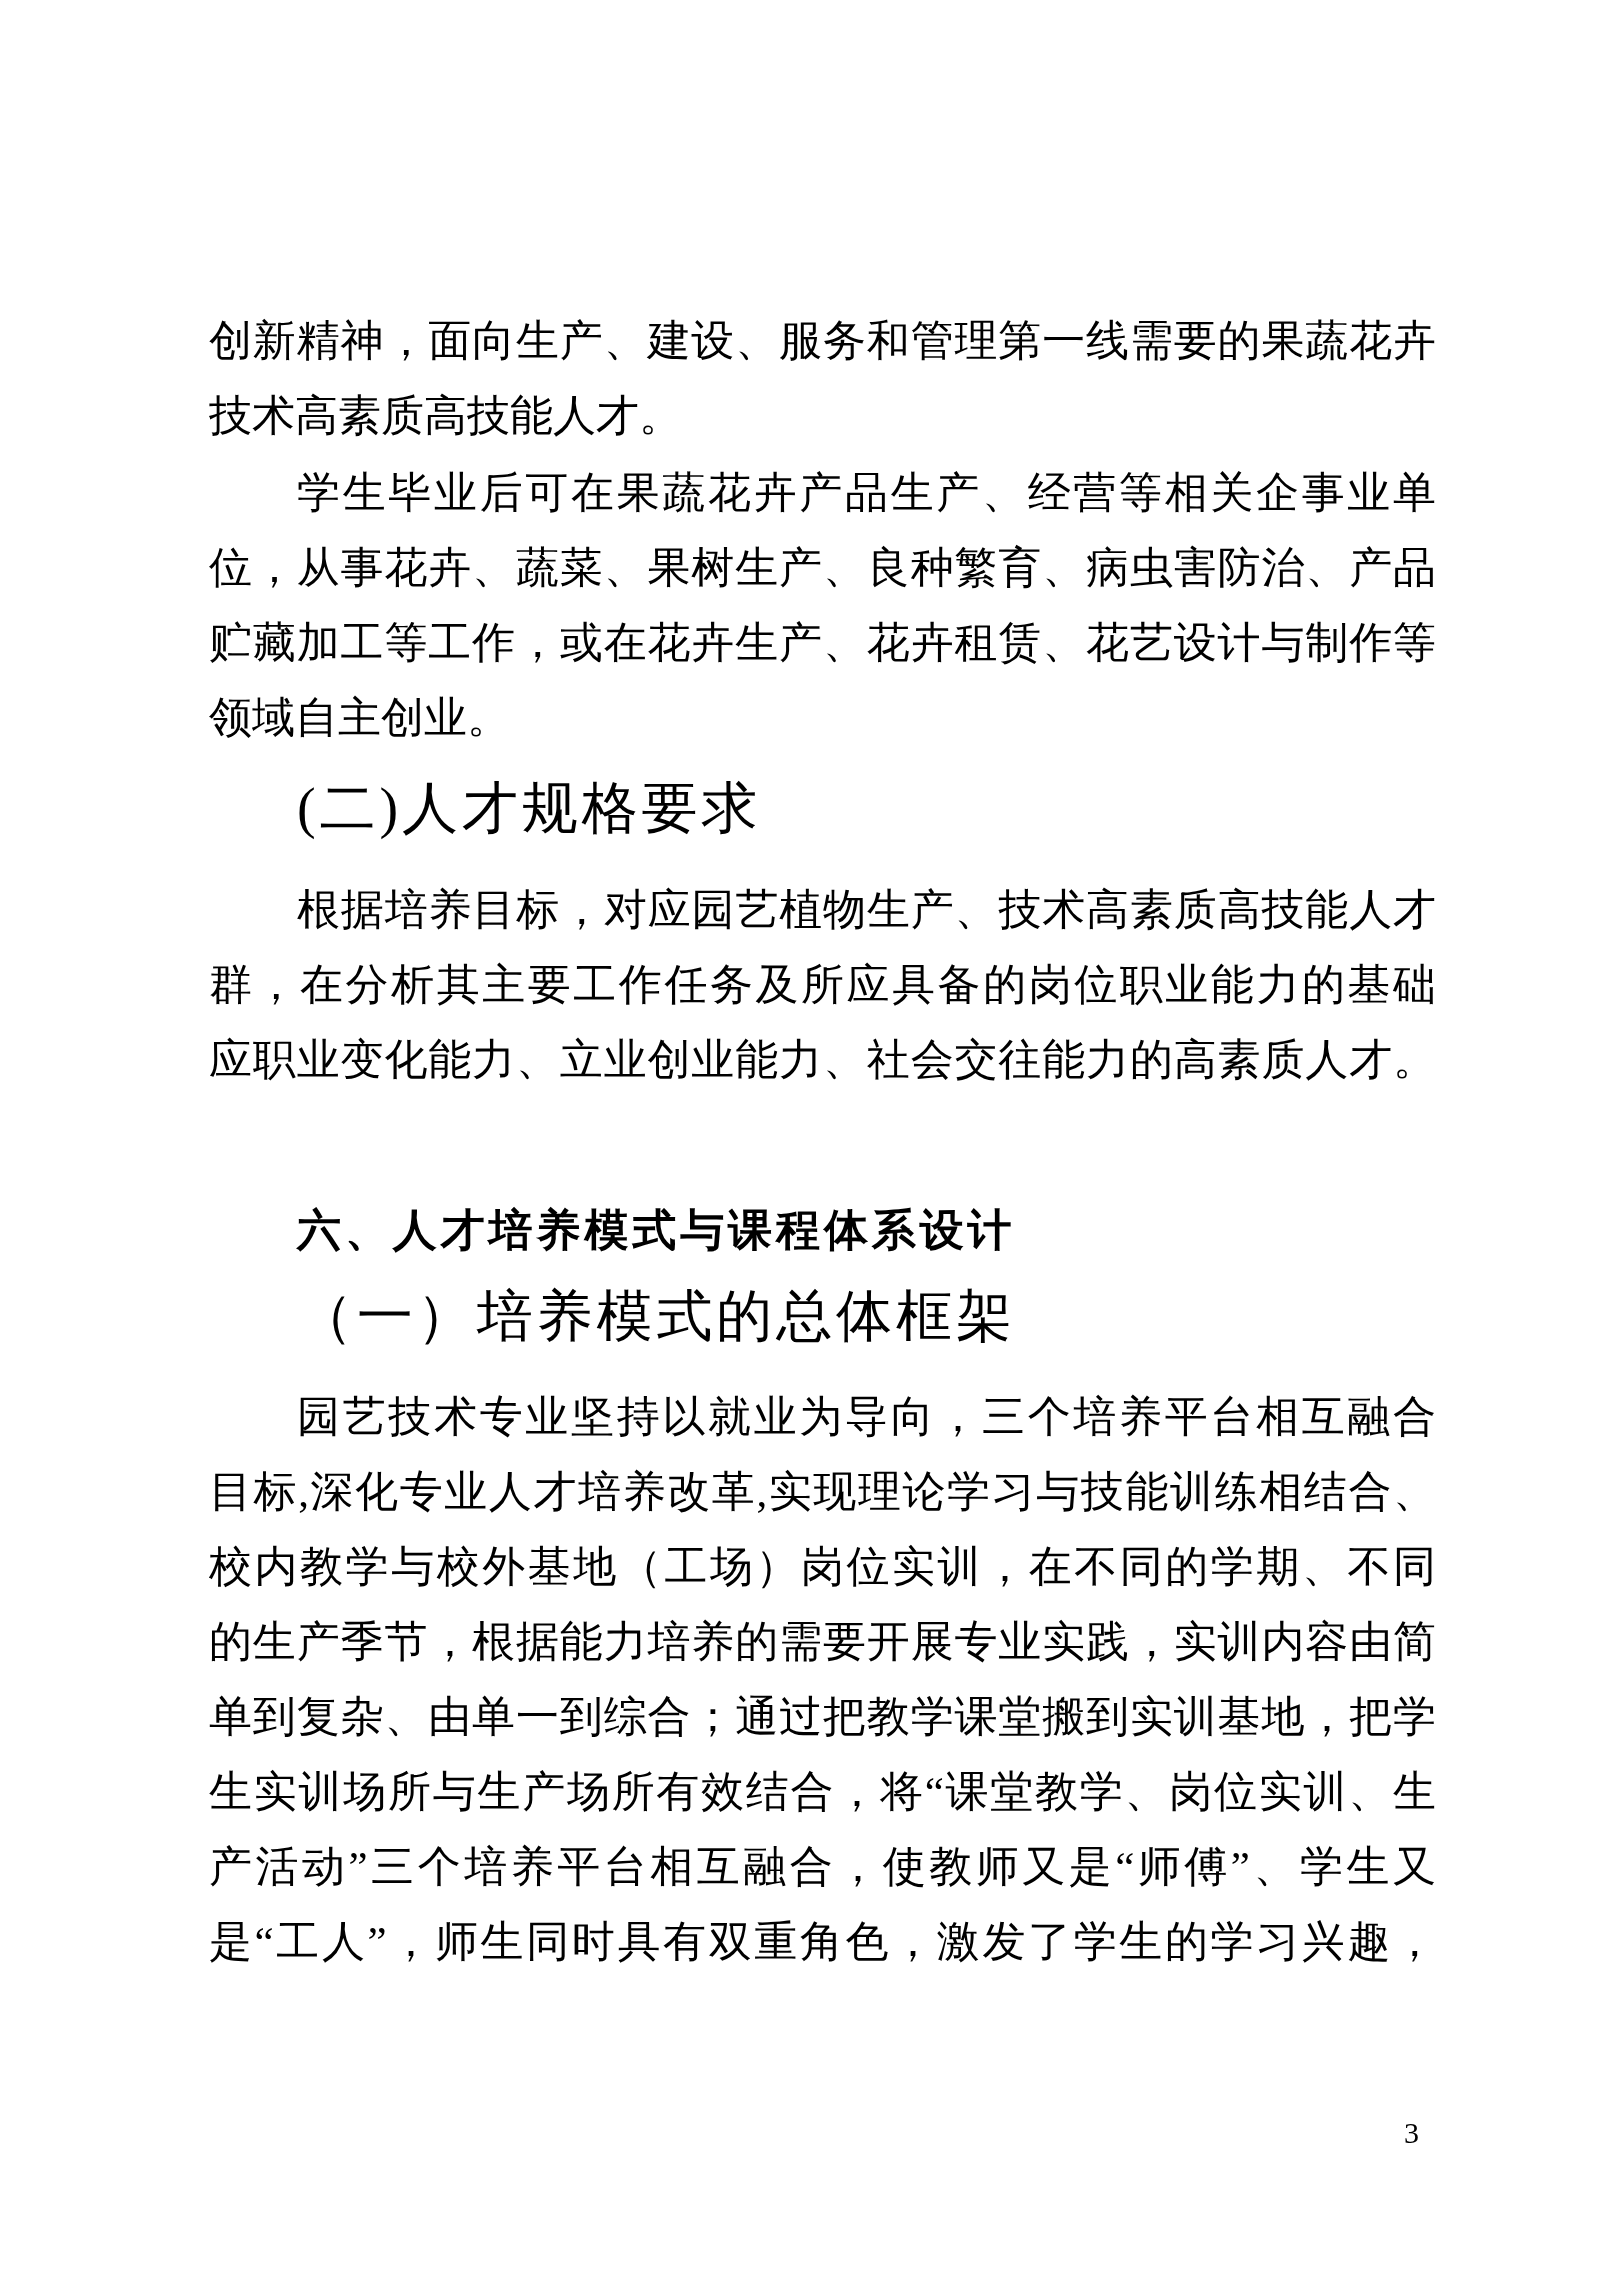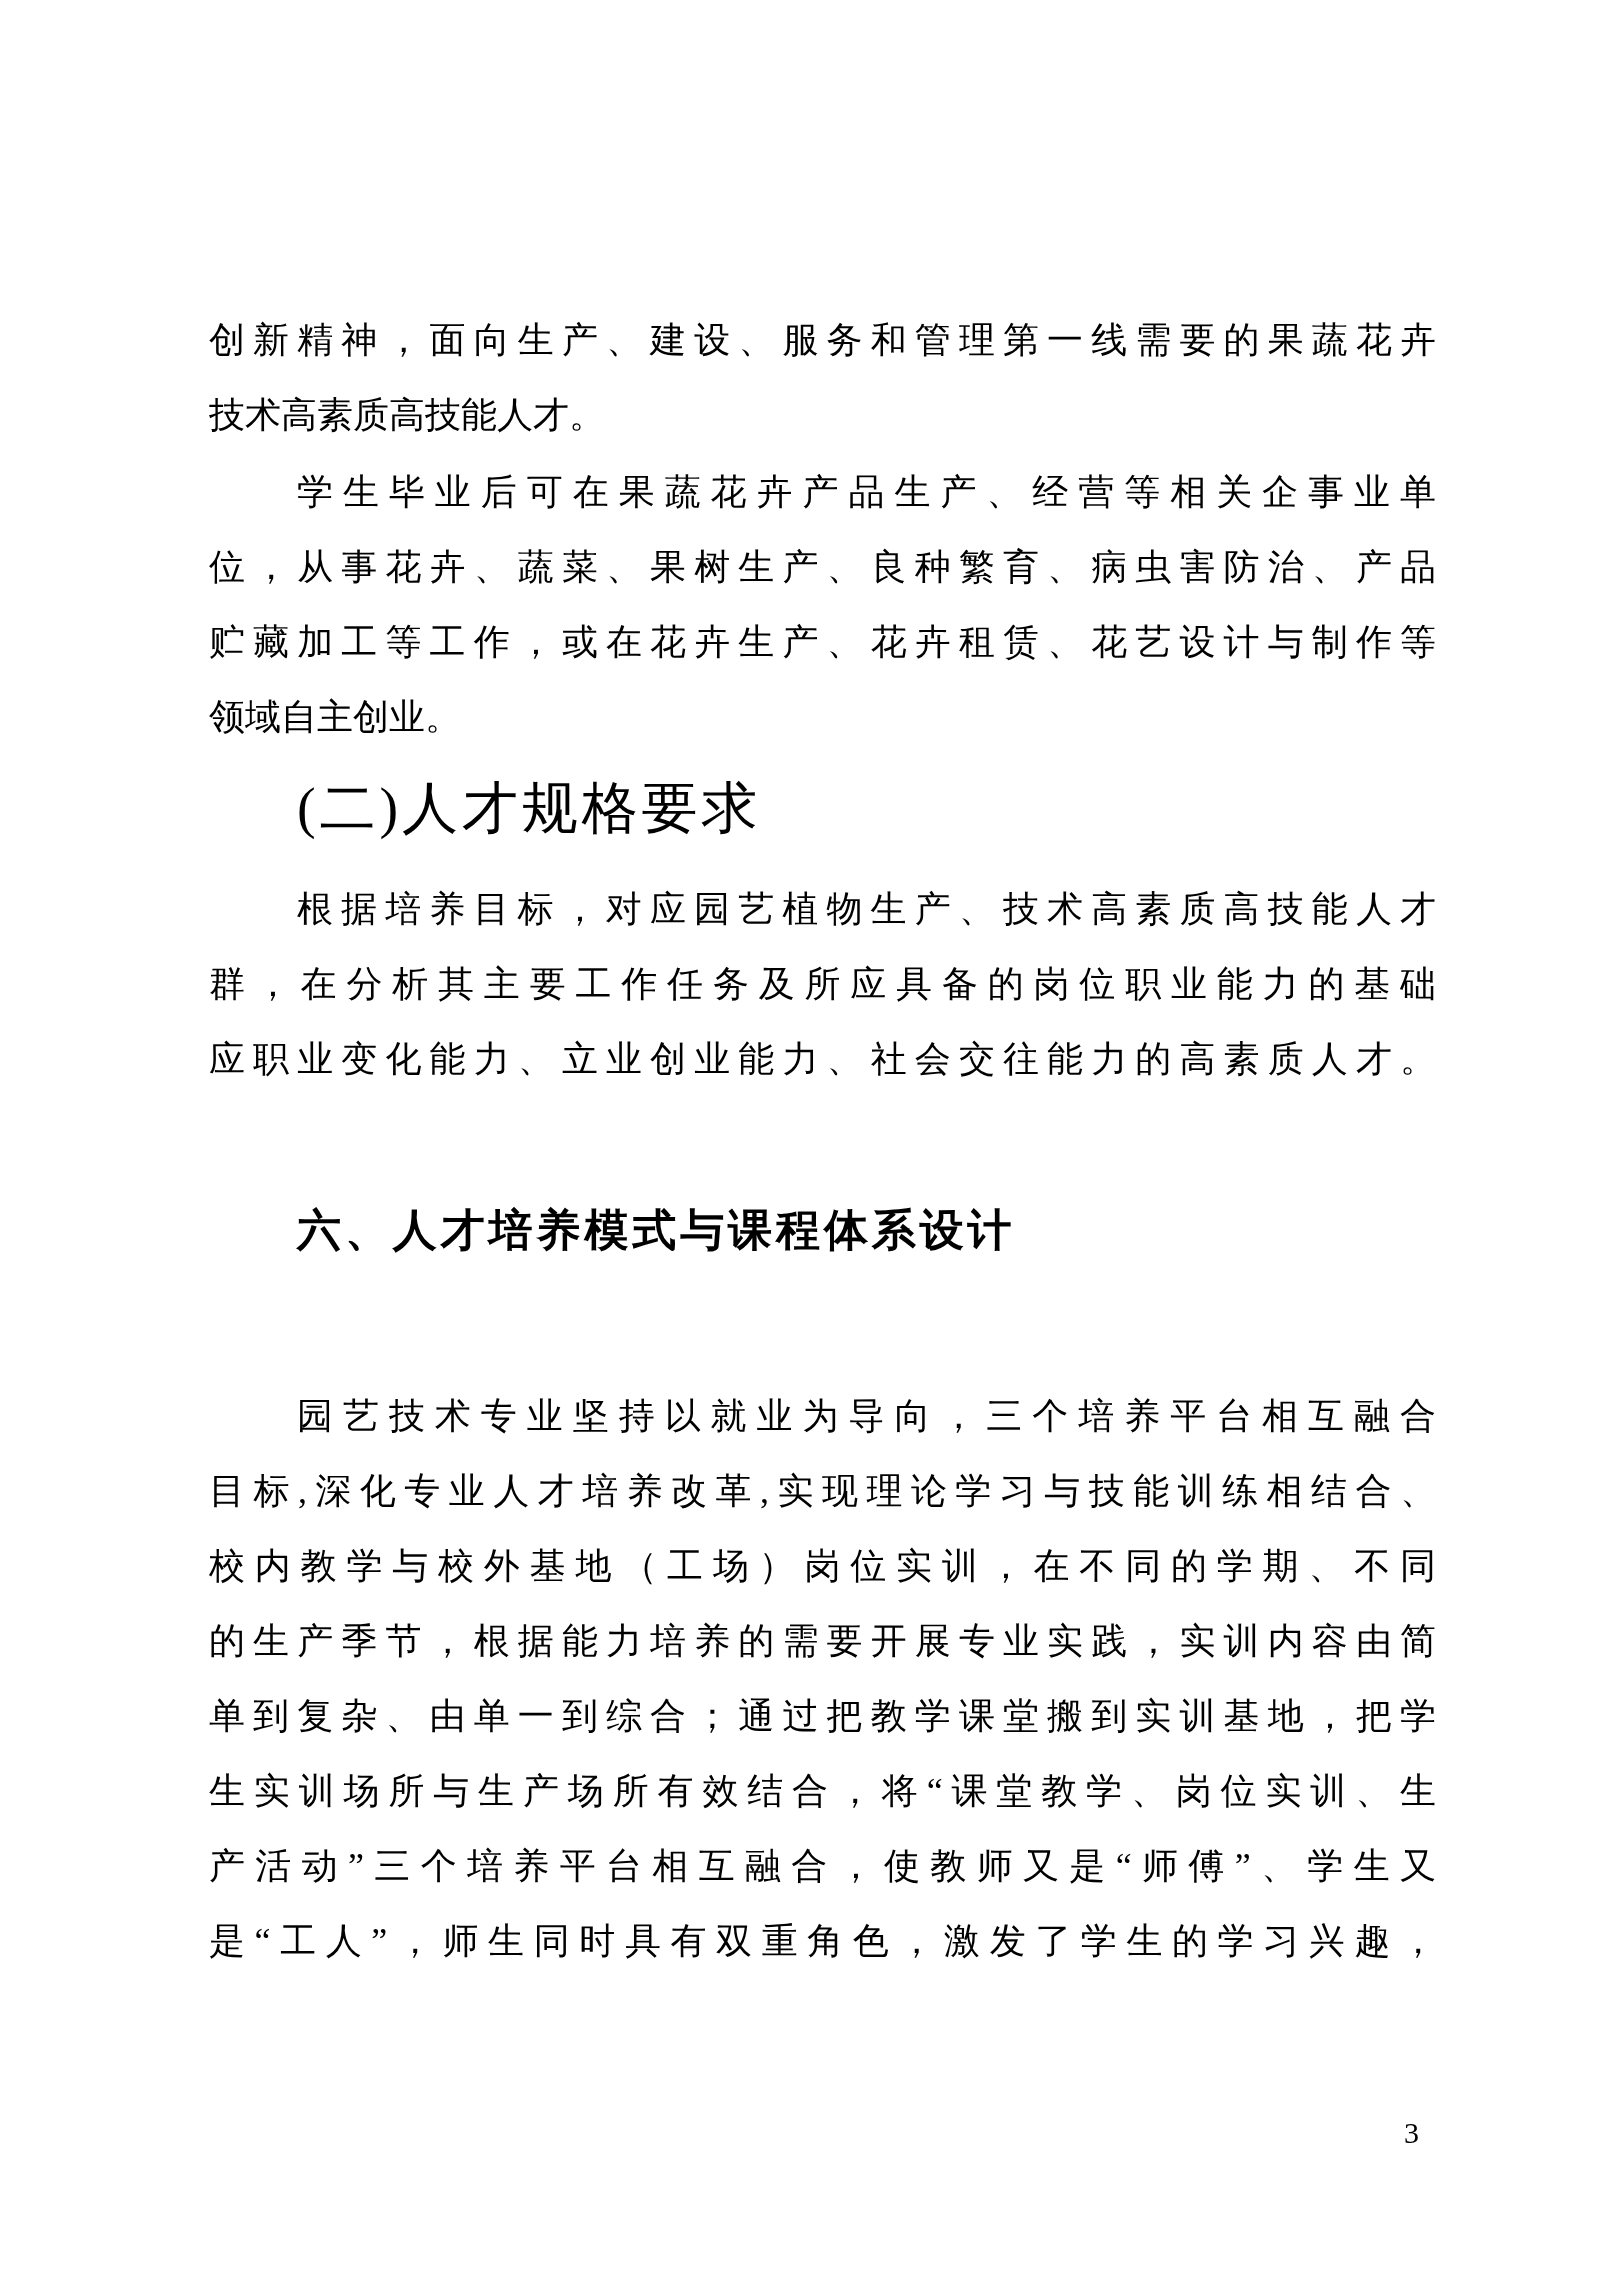--- a/index.html
+++ b/index.html
@@ -15,21 +15,21 @@
     color: #000000;
     font-family: "Liberation Serif", serif;
     overflow: hidden;
   }
   .textblock {
     position: absolute;
     left: 209px;
     width: 1227px;
   }
   .line {
-    font-size: 36px;
+    font-size: 43px;
     height: 75px;
     line-height: 75px;
     text-align: justify;
     text-align-last: justify;
     -moz-text-align-last: justify;
   }
   .line.short {
     text-align: left;
     text-align-last: left;
     -moz-text-align-last: left;
@@ -93,20 +93,23 @@
   <div class="textblock" style="top:872px;">
     <div class="line indent">根据培养目标，对应园艺植物生产、技术高素质高技能人才</div>
     <div class="line">群，在分析其主要工作任务及所应具备的岗位职业能力的基础</div>
     <div class="line">应职业变化能力、立业创业能力、社会交往能力的高素质人才。</div>
   </div>
 
   <div class="textblock" style="top:1192px;">
     <div class="heading-bold">六、人才培养模式与课程体系设计</div>
   </div>
 
+  <div class="textblock" style="top:1279px;">
+    <div class="heading-kai">（一）培养模式的总体框架</div>
+  </div>
 
   <div class="textblock" style="top:1379px;">
     <div class="line indent">园艺技术专业坚持以就业为导向，三个培养平台相互融合</div>
     <div class="line">目标,深化专业人才培养改革,实现理论学习与技能训练相结合、</div>
     <div class="line">校内教学与校外基地（工场）岗位实训，在不同的学期、不同</div>
     <div class="line">的生产季节，根据能力培养的需要开展专业实践，实训内容由简</div>
     <div class="line">单到复杂、由单一到综合；通过把教学课堂搬到实训基地，把学</div>
     <div class="line">生实训场所与生产场所有效结合，将“课堂教学、岗位实训、生</div>
     <div class="line">产活动”三个培养平台相互融合，使教师又是“师傅”、学生又</div>
     <div class="line">是“工人”，师生同时具有双重角色，激发了学生的学习兴趣，</div>

